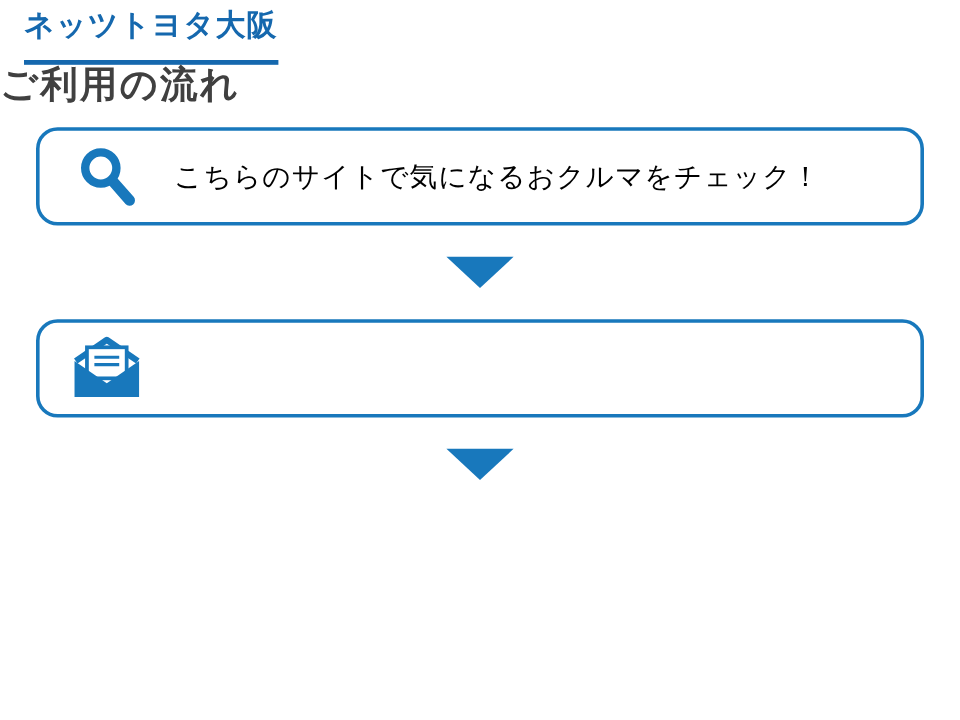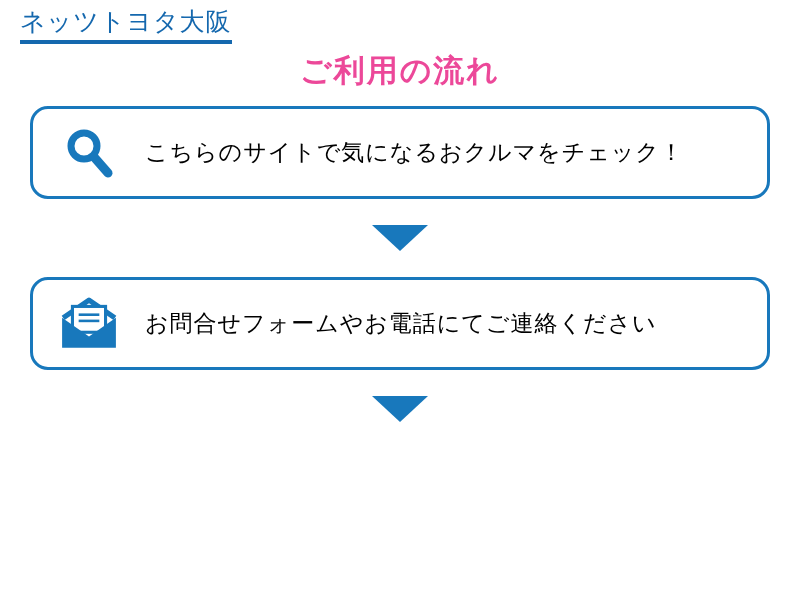--- a/index.html
+++ b/index.html
@@ -8,47 +8,47 @@
     font-family: "Liberation Sans", "DejaVu Sans", sans-serif;
     background: #ffffff;
     position: relative;
   }
   .logo {
     position: absolute;
     top: 8px;
     left: 20px;
     color: #1568ae;
     font-size: 25px;
-    font-weight: normal;
+    font-weight: bold;
     letter-spacing: 1px;
-    padding-bottom: 4px;
+    padding-bottom: 14px;
     border-bottom: 4px solid #1568ae;
     cursor: pointer;
     line-height: 1.1;
   }
   .title {
     position: absolute;
     top: 50px;
     left: 0;
     width: 100%;
-    text-align: center;
-    color: #ec4899;
+    text-align: left;
+    color: #404040;
     font-size: 31px;
     font-weight: bold;
     letter-spacing: 2px;
   }
   .flow {
     position: absolute;
     top: 106px;
     left: 30px;
     width: 740px;
   }
   .step-box {
     width: 740px;
-    height: 93px;
+    height: 82px;
     border: 3px solid #1878bc;
     border-radius: 18px;
     background: #ffffff;
     display: flex;
     align-items: center;
   }
   .icon-wrap {
     flex: 0 0 112px;
     display: flex;
     justify-content: center;
@@ -100,21 +100,20 @@
   <div class="step-box">
     <div class="icon-wrap">
       <svg width="60" height="54" viewBox="0 0 58 52" aria-hidden="true">
         <path d="M4 20 L29 3 L54 20" fill="none" stroke="#1878bc" stroke-width="5" stroke-linejoin="round"></path>
         <rect x="13" y="9" width="32" height="25" fill="#ffffff" stroke="#1878bc" stroke-width="3"></rect>
         <line x1="19" y1="17" x2="39" y2="17" stroke="#1878bc" stroke-width="2.5"></line>
         <line x1="19" y1="23" x2="39" y2="23" stroke="#1878bc" stroke-width="2.5"></line>
         <path d="M3 20 L29 38 L55 20 L55 49 L3 49 Z" fill="#1878bc"></path>
       </svg>
     </div>
-    <div class="step-text">お問合せフォームやお電話にてご連絡ください</div>
   </div>
 
   <div class="arrow-row">
     <div class="down-arrow"></div>
   </div>
 
 
 </div>
 
 </body></html>

